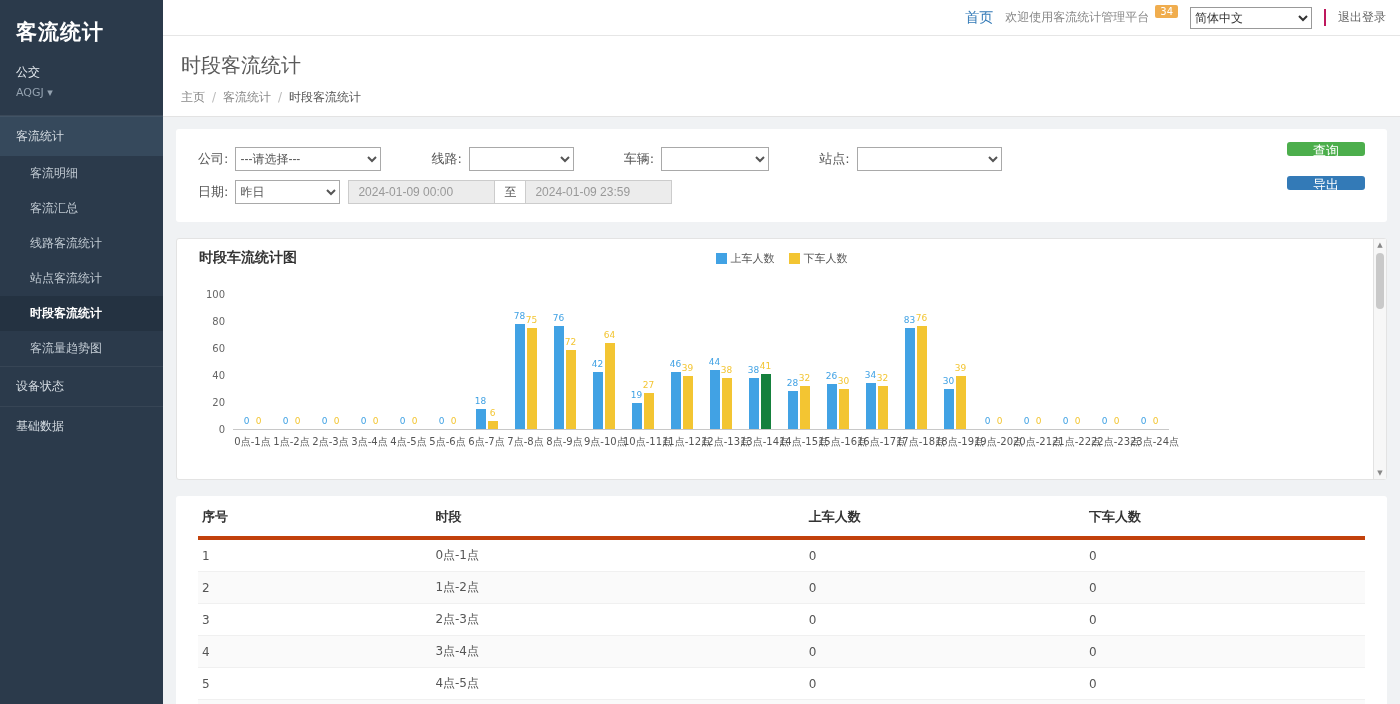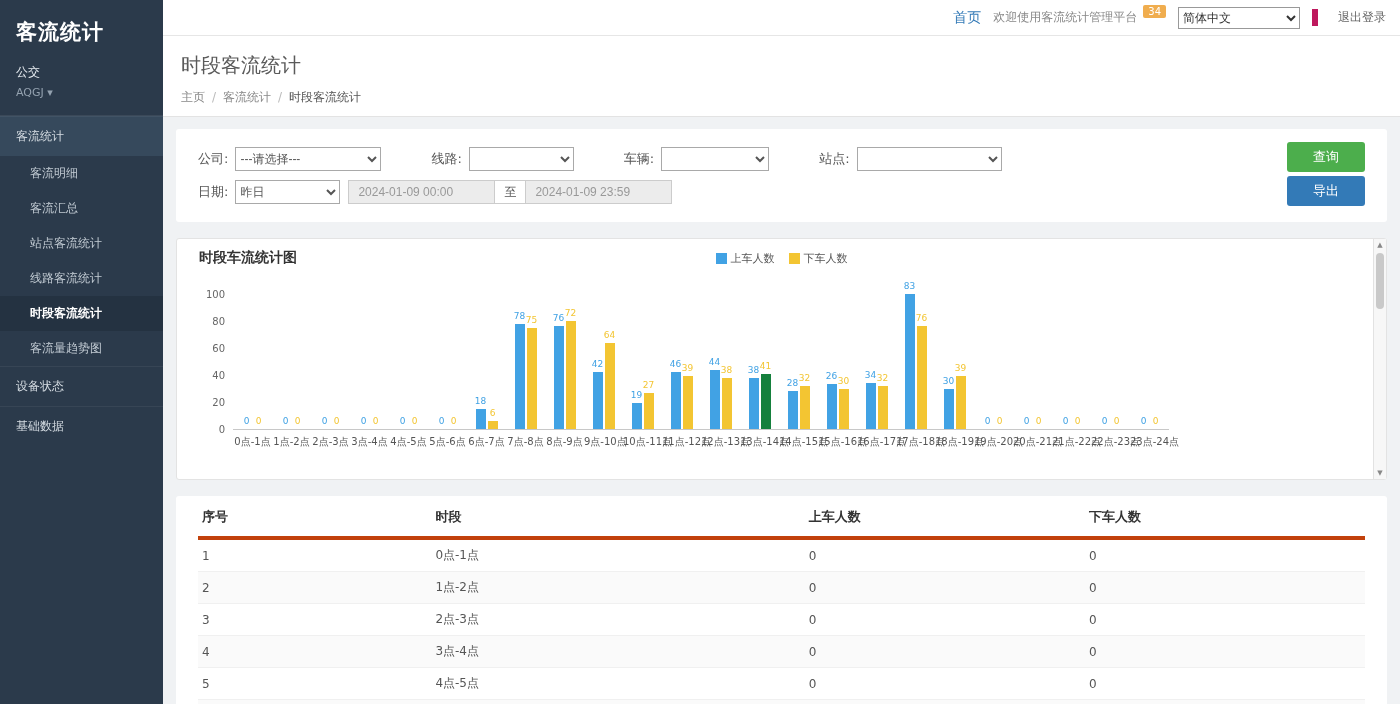--- a/index.html
+++ b/index.html
@@ -19,42 +19,42 @@
   .menu-item.active { color:#ffffff; background:#243241; font-weight:bold; }
 
   
   .main { flex:1; display:flex; flex-direction:column; height:100%; overflow:hidden; }
 
   .topbar { height:36px; background:#fff; border-bottom:1px solid #e6e6e6; display:flex; align-items:center; justify-content:flex-end; gap:12px; padding:0 14px; font-size:12px; color:#777; }
   .tb-home { color:#337ab7; font-size:14px; cursor:pointer; }
   .tb-welcome { color:#888; }
   .tb-badge { background:#f0ad4e; color:#fff; font-size:10px; padding:1px 5px; border-radius:2px; align-self:flex-start; margin-top:5px; margin-left:-6px; }
   .tb-lang { height:22px; width:122px; font-size:12px; border:1px solid #999; background:#fff; color:#333; }
-  .tb-logout { border-left:6px solid #be185d; padding-left:20px; color:#666; cursor:pointer; }
+  .tb-logout { border-left:2px solid #be185d; padding-left:12px; color:#666; cursor:pointer; }
 
   .page-header { background:#fff; padding:16px 18px 10px; border-bottom:1px solid #e3e3e3; }
   .page-title { font-size:20px; font-weight:400; color:#5a5a5a; }
   .breadcrumb { margin-top:10px; font-size:12px; color:#999; }
   .bc-item { color:#888; cursor:pointer; }
   .bc-item.current { color:#555; }
   .bc-sep { margin:0 7px; color:#bbb; }
 
   .content { flex:1; padding:12px 13px; overflow:hidden; }
   .card { background:#fff; border-radius:3px; margin-bottom:16px; }
 
   
   .filter-card { padding:12px 22px; position:relative; }
   .filter-row { display:flex; align-items:center; height:30px; margin:3px 0; }
   .f-label { font-size:13px; color:#555; margin-right:7px; white-space:nowrap; }
   .f-group { display:flex; align-items:center; margin-right:50px; }
   select.f-select { height:24px; border:1px solid #a9a9a9; font-size:12px; color:#555; background:#fff; }
   .w146 { width:146px; } .w105 { width:105px; } .w108 { width:108px; } .w145 { width:145px; }
   .date-input { height:24px; width:147px; background:#ececec; border:1px solid #ccc; color:#999; font-size:12px; padding:0 9px; }
   .date-sep { height:24px; line-height:22px; border:1px solid #ccc; background:#fff; padding:0 9px; font-size:12px; color:#555; margin:0 -1px; }
-  .btn { position:absolute; right:22px; width:78px; height:30px; border:none; border-radius:3px; color:#fff; font-size:13px; cursor:pointer; }
+  .btn { position:absolute; right:22px; width:78px; height:14px; border:none; border-radius:3px; color:#fff; font-size:13px; cursor:pointer; }
   .btn-query { top:13px; background:#4cae4c; }
   .btn-export { top:47px; background:#337ab7; }
 
   
   .chart-card { position:relative; height:242px; padding:10px 26px 0 14px; border:1px solid #e3e3e3; }
   .chart-head { display:flex; align-items:center; }
   .chart-title { font-size:14px; font-weight:bold; color:#333; margin-left:8px; }
   .chart-legend { position:absolute; left:0; right:0; top:12px; display:flex; justify-content:center; gap:14px; font-size:11px; color:#555; pointer-events:none; }
   .legend-item { display:flex; align-items:center; gap:4px; pointer-events:auto; cursor:pointer; }
   .legend-swatch { width:11px; height:11px; display:inline-block; }
@@ -90,22 +90,22 @@
     <div class="side-logo">客流统计</div>
     <div class="side-org">公交</div>
     <div class="side-orgcode">
       <span>AQGJ</span>
       <span>▾</span>
     </div>
     <div>
         <div class="menu-item lvl0 section-hl">客流统计</div>
         <div class="menu-item lvl1">客流明细</div>
         <div class="menu-item lvl1">客流汇总</div>
+        <div class="menu-item lvl1">线路客流统计</div>
         <div class="menu-item lvl1">站点客流统计</div>
-        <div class="menu-item lvl1">线路客流统计</div>
         <div class="menu-item lvl1 active">时段客流统计</div>
         <div class="menu-item lvl1">客流量趋势图</div>
         <div class="menu-item lvl0">设备状态</div>
         <div class="menu-item lvl0">基础数据</div>
       </div>
   </div>
 
   <div class="main">
 
     <div class="topbar">
@@ -253,21 +253,21 @@
                     <span class="bar-val" style="color: rgb(65, 162, 228);">78</span>
                   </div>
                   <div class="bar" style="background: rgb(243, 197, 50); height: 101.25px;">
                     <span class="bar-val" style="color: rgb(243, 197, 50);">75</span>
                   </div>
                 </div>
                 <div class="bar-group">
                   <div class="bar" style="background: rgb(65, 162, 228); height: 102.6px;">
                     <span class="bar-val" style="color: rgb(65, 162, 228);">76</span>
                   </div>
-                  <div class="bar" style="background: rgb(243, 197, 50); height: 108px;">
+                  <div class="bar" style="background: rgb(243, 197, 50); height: 79px;">
                     <span class="bar-val" style="color: rgb(243, 197, 50);">72</span>
                   </div>
                 </div>
                 <div class="bar-group">
                   <div class="bar" style="background: rgb(65, 162, 228); height: 56.7px;">
                     <span class="bar-val" style="color: rgb(65, 162, 228);">42</span>
                   </div>
                   <div class="bar" style="background: rgb(243, 197, 50); height: 86.4px;">
                     <span class="bar-val" style="color: rgb(243, 197, 50);">64</span>
                   </div>
@@ -322,21 +322,21 @@
                 </div>
                 <div class="bar-group">
                   <div class="bar" style="background: rgb(65, 162, 228); height: 45.9px;">
                     <span class="bar-val" style="color: rgb(65, 162, 228);">34</span>
                   </div>
                   <div class="bar" style="background: rgb(243, 197, 50); height: 43.2px;">
                     <span class="bar-val" style="color: rgb(243, 197, 50);">32</span>
                   </div>
                 </div>
                 <div class="bar-group">
-                  <div class="bar" style="background: rgb(65, 162, 228); height: 135px;">
+                  <div class="bar" style="background: rgb(65, 162, 228); height: 101px;">
                     <span class="bar-val" style="color: rgb(65, 162, 228);">83</span>
                   </div>
                   <div class="bar" style="background: rgb(243, 197, 50); height: 102.6px;">
                     <span class="bar-val" style="color: rgb(243, 197, 50);">76</span>
                   </div>
                 </div>
                 <div class="bar-group">
                   <div class="bar" style="background: rgb(65, 162, 228); height: 40.5px;">
                     <span class="bar-val" style="color: rgb(65, 162, 228);">30</span>
                   </div>

